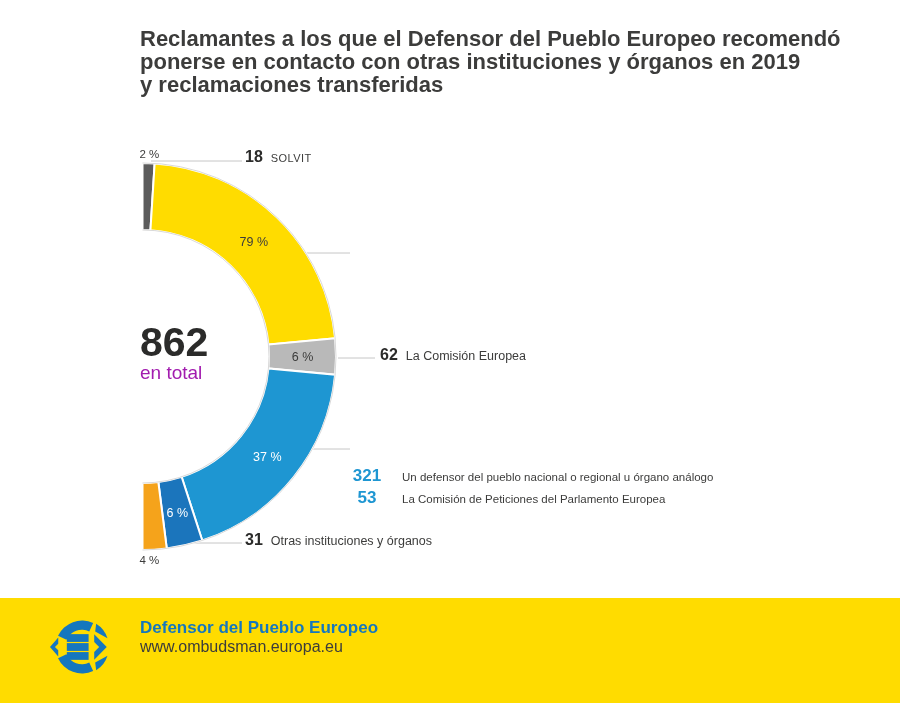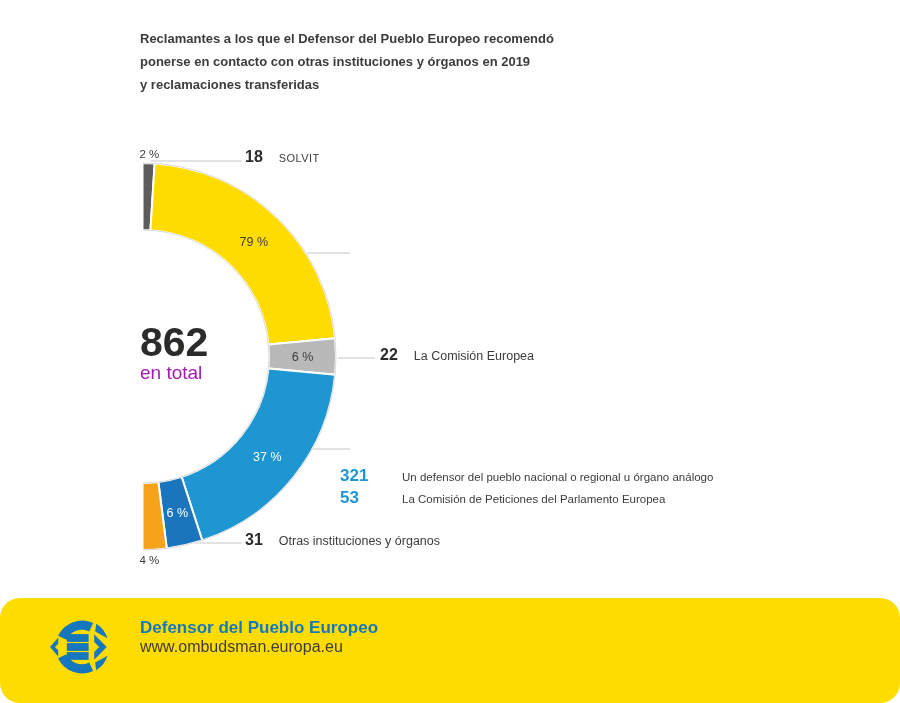--- a/index.html
+++ b/index.html
@@ -2,38 +2,38 @@
 <html><head>
 <meta charset="utf-8">
 <style>
   html,body{margin:0;padding:0;background:#fff;}
   .page{
     position:relative;width:900px;height:703px;background:#fff;overflow:hidden;
     font-family:"Liberation Sans",sans-serif;
   }
   .chart-title{
     position:absolute;left:140px;top:27px;
-    font-size:13px;font-weight:bold;line-height:23px;color:#3C3C3B;
+    font-size:22px;font-weight:bold;line-height:23px;color:#3C3C3B;
     white-space:pre-line;
   }
   #donut-svg{position:absolute;left:0;top:0;width:900px;height:598px;}
   .leader{stroke:#C6C6C6;stroke-width:1;fill:none;}
   #pct-layer{position:absolute;left:0;top:0;width:900px;height:598px;pointer-events:none;}
   .pct{position:absolute;font-size:12.5px;color:#3C3C3B;white-space:nowrap;}
   .pct.inside{transform:translate(-50%,-50%);}
   .total{position:absolute;left:140px;top:322px;color:#2B2B2A;}
   .total-num{font-size:41px;font-weight:bold;line-height:1;}
   .total-caption{font-size:19px;color:#a21caf;margin-top:-1px;}
   .callout{position:absolute;display:flex;align-items:baseline;white-space:nowrap;}
   .cnum{font-size:16px;font-weight:bold;color:#2B2B2A;line-height:1;}
-  .clabel{font-size:12.5px;color:#3C3C3B;margin-left:16px;}
-  .callout.sub .cnum{font-size:17px;color:#1E96D2;width:54px;text-align:left;}
+  .clabel{font-size:12.5px;color:#3C3C3B;margin-left:8px;}
+  .callout.sub .cnum{font-size:17px;color:#1E96D2;width:54px;text-align:center;}
   .callout.sub .clabel{font-size:11.5px;margin-left:8px;}
   .clabel.solvit{font-size:11px;letter-spacing:0.4px;}
-  .footer{position:absolute;left:0;top:598px;width:900px;height:105px;background:#FFDC00;border-radius:20px;}
+  .footer{position:absolute;left:0;top:598px;width:900px;height:105px;background:#FFDC00;}
   .footer-logo{position:absolute;left:49px;top:16px;width:66px;height:66px;}
   .footer-org{position:absolute;left:140px;top:20px;font-size:17px;font-weight:bold;color:#1577BE;}
   .footer-url{position:absolute;left:140px;top:40px;font-size:16px;color:#3C3C3B;}
 </style>
 </head>
 <body>
 
 <div class="page">
 
   <div class="chart-title">Reclamantes a los que el Defensor del Pueblo Europeo recomendó
@@ -70,21 +70,21 @@
     <div class="total-caption">en total</div>
   </div>
 
   <div class="callout" style="left:245px;top:149px">
     <span class="cnum">18</span>
     <span class="clabel solvit">SOLVIT</span>
   </div>
 
 
   <div class="callout" style="left:380px;top:347px">
-    <span class="cnum">22</span>
+    <span class="cnum">62</span>
     <span class="clabel">La Comisión Europea</span>
   </div>
 
 
   <div class="callout sub" style="left:340px;top:467px">
     <span class="cnum">321</span>
     <span class="clabel">Un defensor del pueblo nacional o regional u órgano análogo</span>
   </div>
 
   <div class="callout sub" style="left:340px;top:489px">

